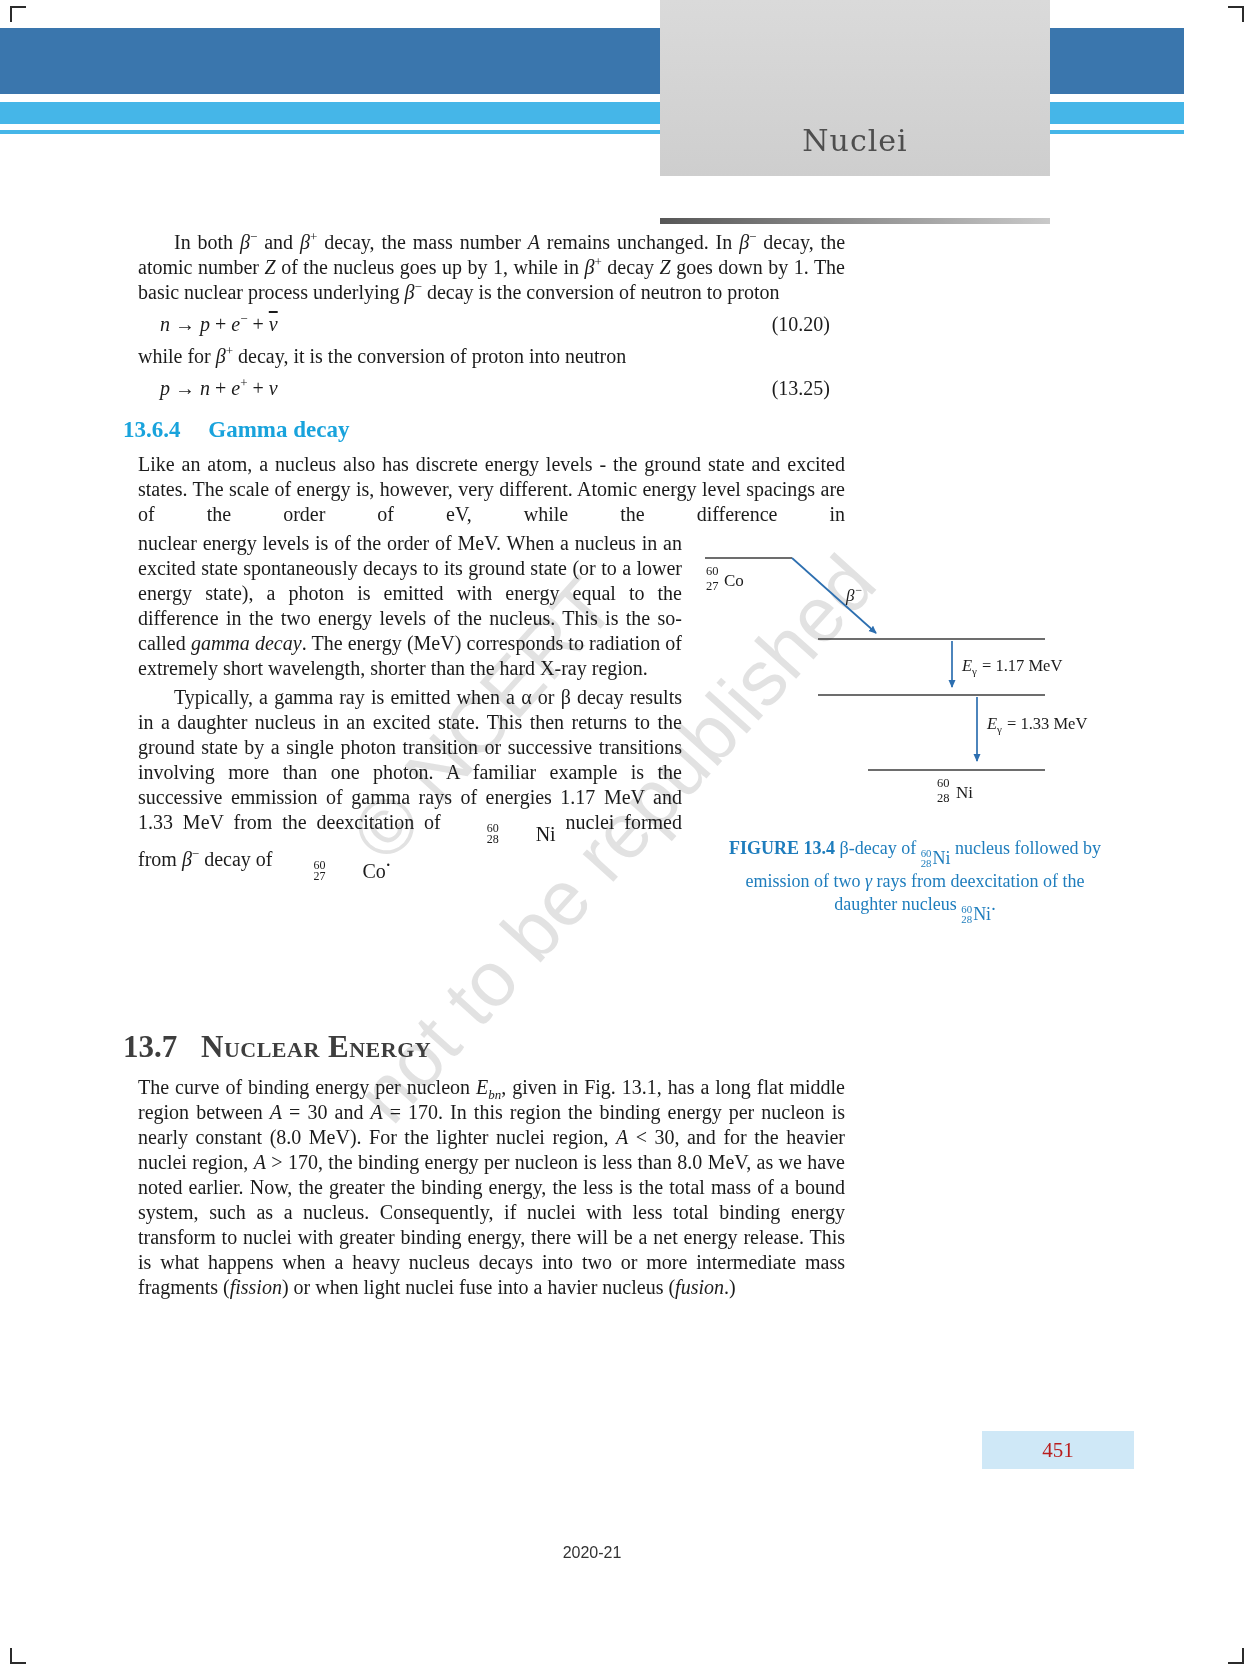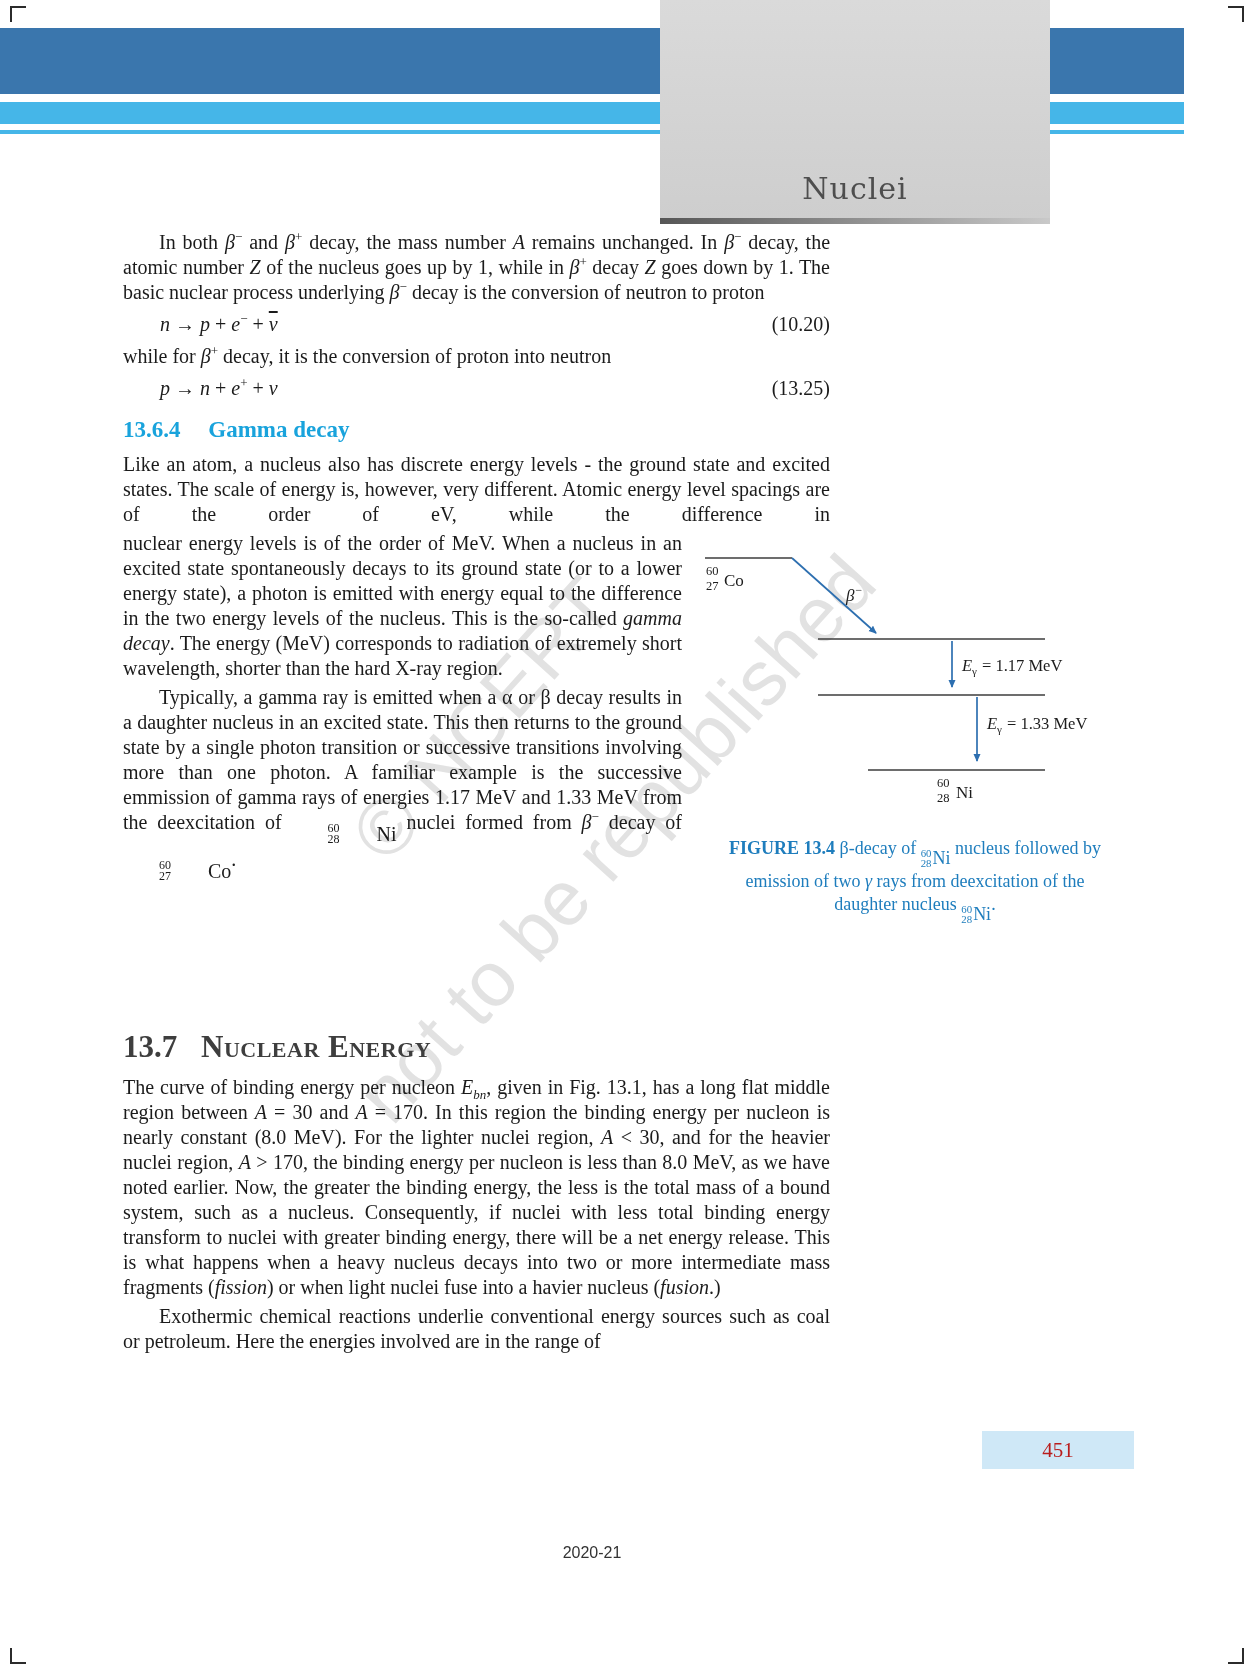--- a/index.html
+++ b/index.html
@@ -22,44 +22,44 @@
   .crop.br { right: 12px; bottom: 8px;  border-bottom: 2px solid #2b2b2b; border-right: 2px solid #2b2b2b; }
 
   
   .band { position: absolute; left: 0; z-index: 1; }
   .band-dark  { top: 28px;  width: 1184px; height: 66px; background: var(--band-dark, #3a76ad); }
   .band-light { top: 102px; width: 1184px; height: 22px; background: var(--band-light, #45b6e8); }
   .band-thin  { top: 130px; width: 1184px; height: 4px;  background: var(--band-light, #45b6e8); }
 
   
   .header-box {
-    position: absolute; left: 660px; top: 0; width: 390px; height: 218px;
+    position: absolute; left: 660px; top: 0; width: 390px; height: 176px;
     background: linear-gradient(180deg, #dadada, #cecece);
     display: flex; align-items: flex-end; justify-content: center;
-    padding-bottom: 12px; z-index: 2;
+    padding-bottom: 18px; z-index: 2;
   }
   .chapter-title { font-family: "DejaVu Serif", serif; font-size: 30px; color: #4e4e4e; letter-spacing: 1px; }
   .header-underline {
     position: absolute; left: 660px; top: 218px; width: 390px; height: 6px;
     background: linear-gradient(90deg, #565656, #c9c9c9); z-index: 2;
   }
 
   
   .watermark {
     position: absolute; left: 30px; top: 600px; width: 1040px;
     transform: rotate(-48deg);
     color: rgba(110,110,110,0.20);
     font-family: "Liberation Sans", sans-serif;
     font-size: 78px; line-height: 2.3; text-align: center;
     white-space: nowrap; pointer-events: none; z-index: 0;
   }
 
   
   .content { position: absolute; left: 123px; top: 230px; width: 1007px; z-index: 1; }
-  .body-text { width: 707px; margin: 0 0 4px 0; font-size: 20px; line-height: 25px; text-align: justify; }
+  .body-text { width: 707px; margin: 0 0 4px 15px; font-size: 20px; line-height: 25px; text-align: justify; }
   .indent { text-indent: 36px; }
   .force-just { text-align-last: justify; }
   .eq-row {
     width: 707px; display: flex; justify-content: space-between;
     padding-left: 37px; margin: 7px 0; font-size: 20px; line-height: 25px;
   }
   sup { font-size: 0.65em; vertical-align: super; line-height: 0; }
   sub { font-size: 0.65em; vertical-align: sub; line-height: 0; }
   .ovl { text-decoration: overline; }
 
@@ -217,21 +217,20 @@
             <span class="sym">Co</span>
           </span>.</p>
     </div>
 
     <h2 class="section-heading">
       <span class="num">13.7</span>
       <span class="title">Nuclear Energy</span>
     </h2>
 
     <p class="body-text">The curve of binding energy per nucleon <i>E<sub>bn</sub></i>, given in Fig. 13.1, has a long flat middle region between <i>A</i> = 30 and <i>A</i> = 170. In this region the binding energy per nucleon is nearly constant (8.0 MeV). For the lighter nuclei region, <i>A</i> &lt; 30, and for the heavier nuclei region, <i>A</i> &gt; 170, the binding energy per nucleon is less than 8.0 MeV, as we have noted earlier. Now, the greater the binding energy, the less is the total mass of a bound system, such as a nucleus. Consequently, if nuclei with less total binding energy transform to nuclei with greater binding energy, there will be a net energy release. This is what happens when a heavy nucleus decays into two or more intermediate mass fragments (<i>fission</i>) or when light nuclei fuse into a havier nucleus (<i>fusion</i>.)</p>
-    <p class="body-text indent">Exothermic chemical reactions underlie conventional energy sources such as coal or petroleum. Here the energies involved are in the range of</p>
 
   </div>
 
   <div class="page-number-box">
     <span>451</span>
   </div>
 
   <div class="footer">2020-21</div>
 
 </div>

